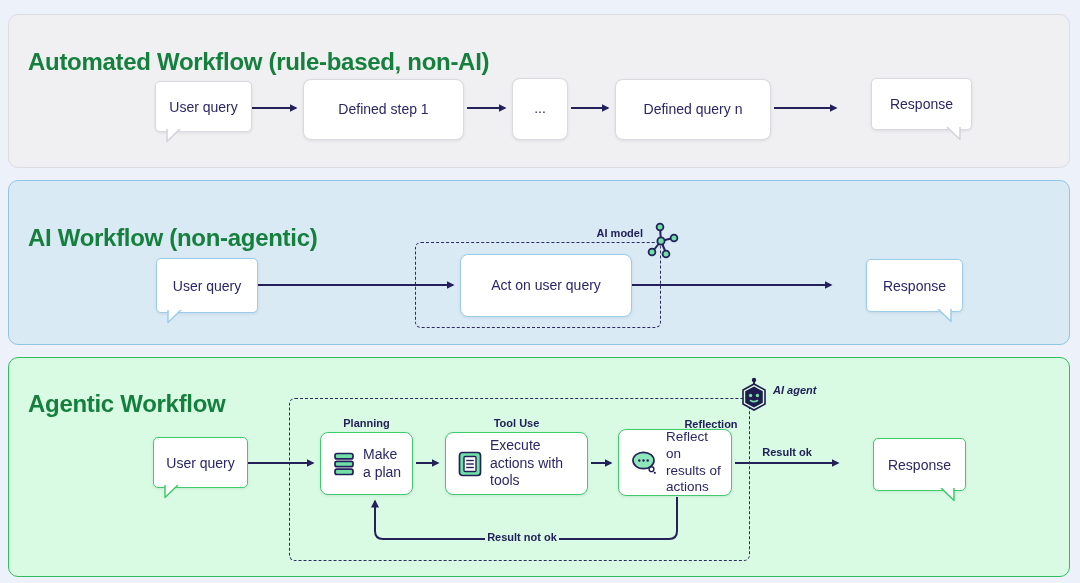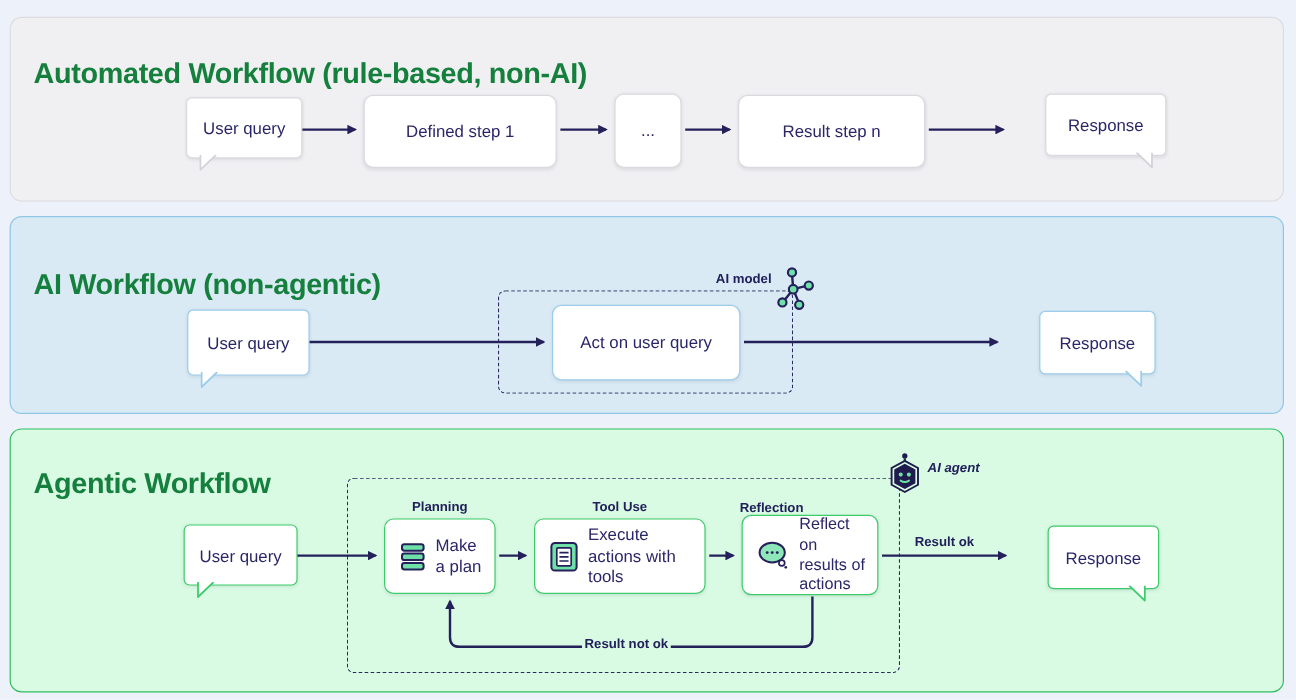--- a/index.html
+++ b/index.html
@@ -52,21 +52,21 @@
 
   <div class="box panel-gray-node" style="left:303px;top:79px;width:161px;height:61px;">
     <span>Defined step 1</span>
   </div>
 
   <div class="box panel-gray-node" style="left:512px;top:78px;width:56px;height:62px;">
     <span>...</span>
   </div>
 
   <div class="box panel-gray-node" style="left:615px;top:79px;width:156px;height:61px;">
-    <span>Result step n</span>
+    <span>Defined query n</span>
   </div>
 
   <div class="bubble panel-gray-node" style="left:843px;top:78px;width:101px;height:52px;">
     <span>Response</span>
     <svg class="tail tail-right tail-gray" width="16" height="14" viewBox="0 0 16 14">
       <path d="M15 0 L15 12.5 L2 0" fill="#ffffff" stroke-width="1.5" stroke-linejoin="round"></path>
     </svg>
   </div>
 
   <div class="panel panel-blue"></div>
@@ -74,21 +74,21 @@
 
   <div class="dashed" style="left:415px;top:242px;width:246px;height:86px;"></div>
 
   <div class="bubble panel-blue-node" style="left:128px;top:258px;width:102px;height:55px;">
     <span>User query</span>
     <svg class="tail tail-left tail-blue" width="16" height="14" viewBox="0 0 16 14">
       <path d="M1 0 L1 12.5 L14 0" fill="#ffffff" stroke-width="1.5" stroke-linejoin="round"></path>
     </svg>
   </div>
 
-  <div class="box panel-blue-node" style="left:460px;top:254px;width:157px;height:63px;">
+  <div class="box panel-blue-node" style="left:460px;top:254px;width:172px;height:63px;">
     <span>Act on user query</span>
   </div>
 
   <div class="bubble panel-blue-node" style="left:838px;top:259px;width:97px;height:53px;">
     <span>Response</span>
     <svg class="tail tail-right tail-blue" width="16" height="14" viewBox="0 0 16 14">
       <path d="M15 0 L15 12.5 L2 0" fill="#ffffff" stroke-width="1.5" stroke-linejoin="round"></path>
     </svg>
   </div>
 
@@ -117,21 +117,21 @@
 
   <div class="bubble panel-green-node" style="left:125px;top:437px;width:95px;height:51px;">
     <span>User query</span>
     <svg class="tail tail-left tail-green" width="16" height="14" viewBox="0 0 16 14">
       <path d="M1 0 L1 12.5 L14 0" fill="#ffffff" stroke-width="1.5" stroke-linejoin="round"></path>
     </svg>
   </div>
 
   <div class="smalllabel" style="left:320px;top:417px;width:93px;">Planning</div>
   <div class="smalllabel" style="left:445px;top:417px;width:143px;">Tool Use</div>
-  <div class="smalllabel" style="left:586px;top:418px;width:114px;">Reflection</div>
+  <div class="smalllabel" style="left:654px;top:418px;width:114px;">Reflection</div>
 
   <div class="box panel-green-node iconbox" style="left:445px;top:432px;width:143px;height:63px;">
     <svg class="icon" width="24" height="26" viewBox="0 0 24 26">
       <rect x="1.5" y="1.5" width="21" height="23" rx="3" fill="#6fe0a8" stroke="#23205a" stroke-width="1.7"></rect>
       <rect x="6" y="5.5" width="12" height="15" rx="1" fill="#ffffff" stroke="#23205a" stroke-width="1.4"></rect>
       <g stroke="#23205a" stroke-width="1.4">
         <line x1="8.2" y1="9.5" x2="15.8" y2="9.5"></line>
         <line x1="8.2" y1="13" x2="15.8" y2="13"></line>
         <line x1="8.2" y1="16.5" x2="15.8" y2="16.5"></line>
       </g>

